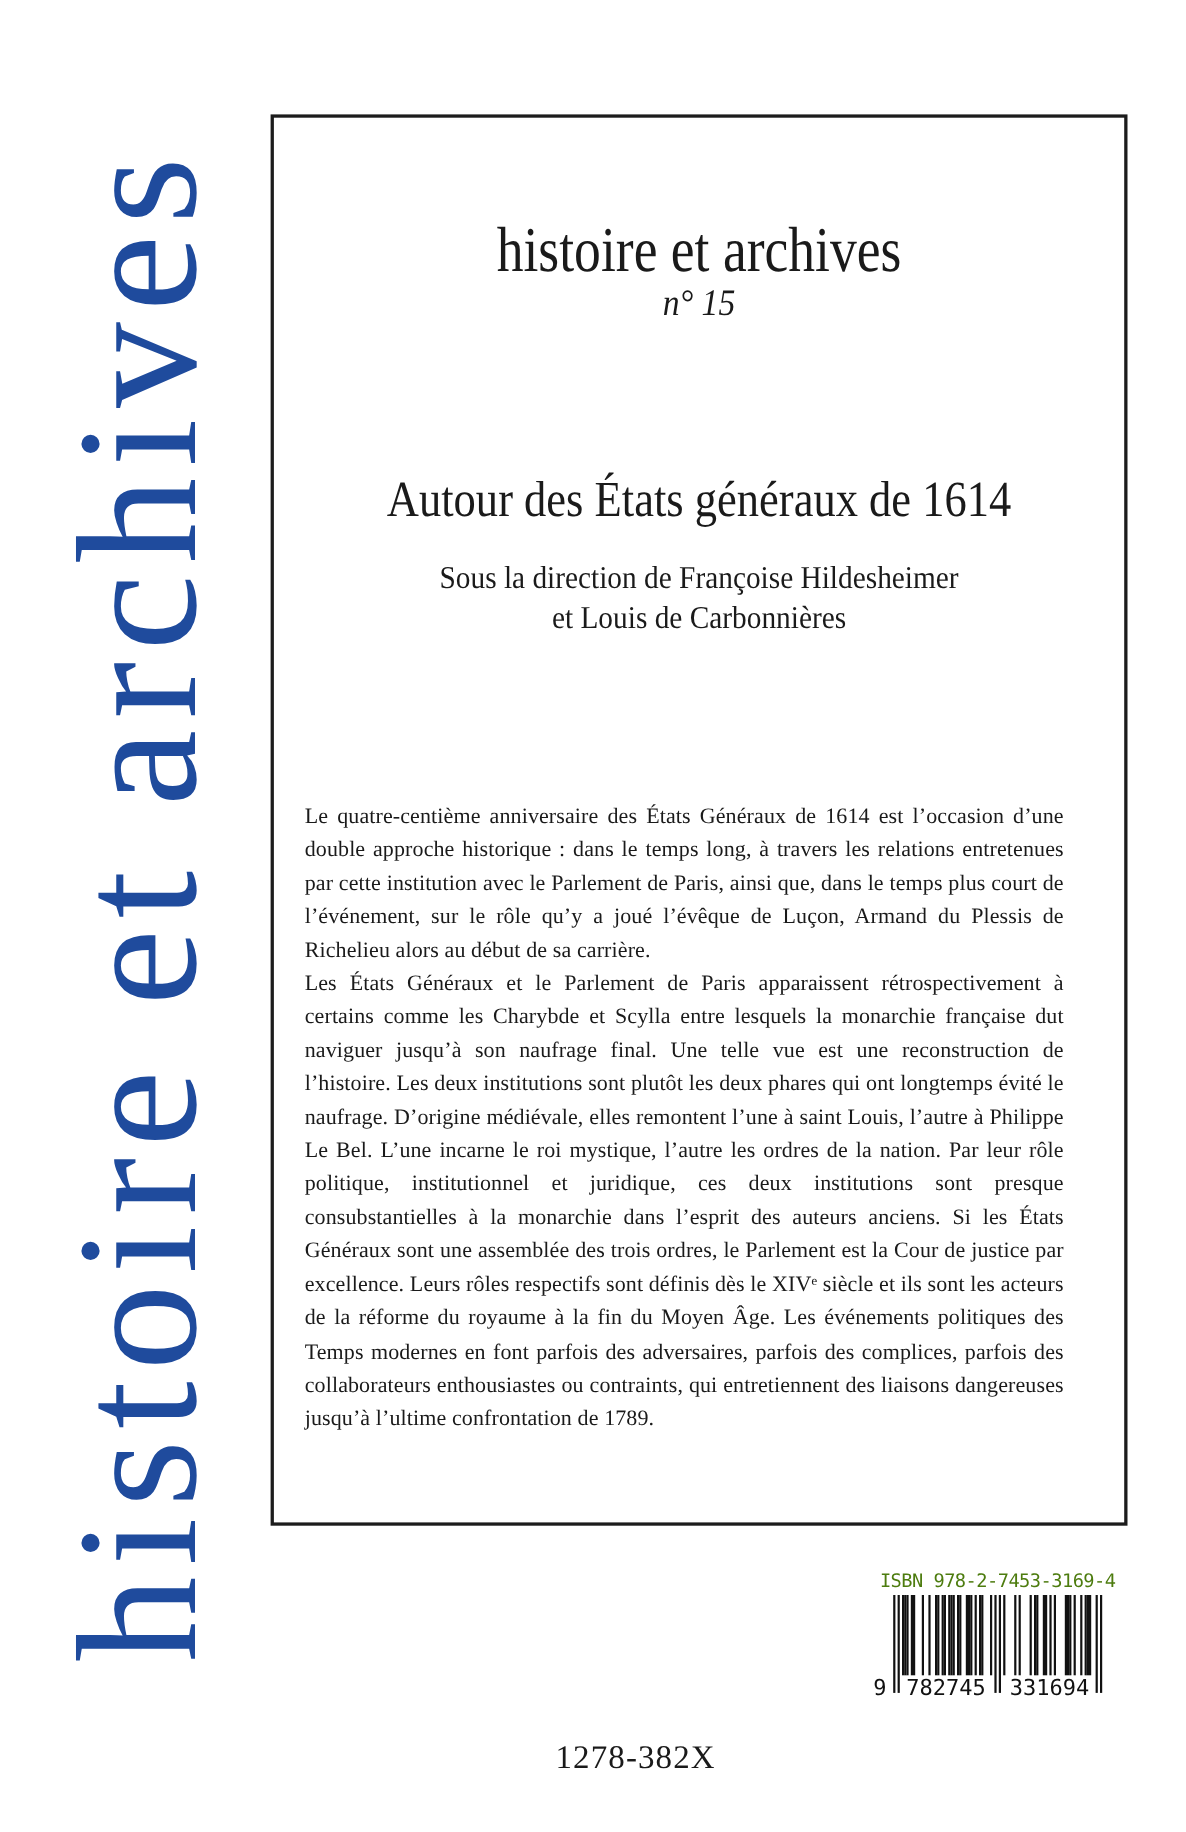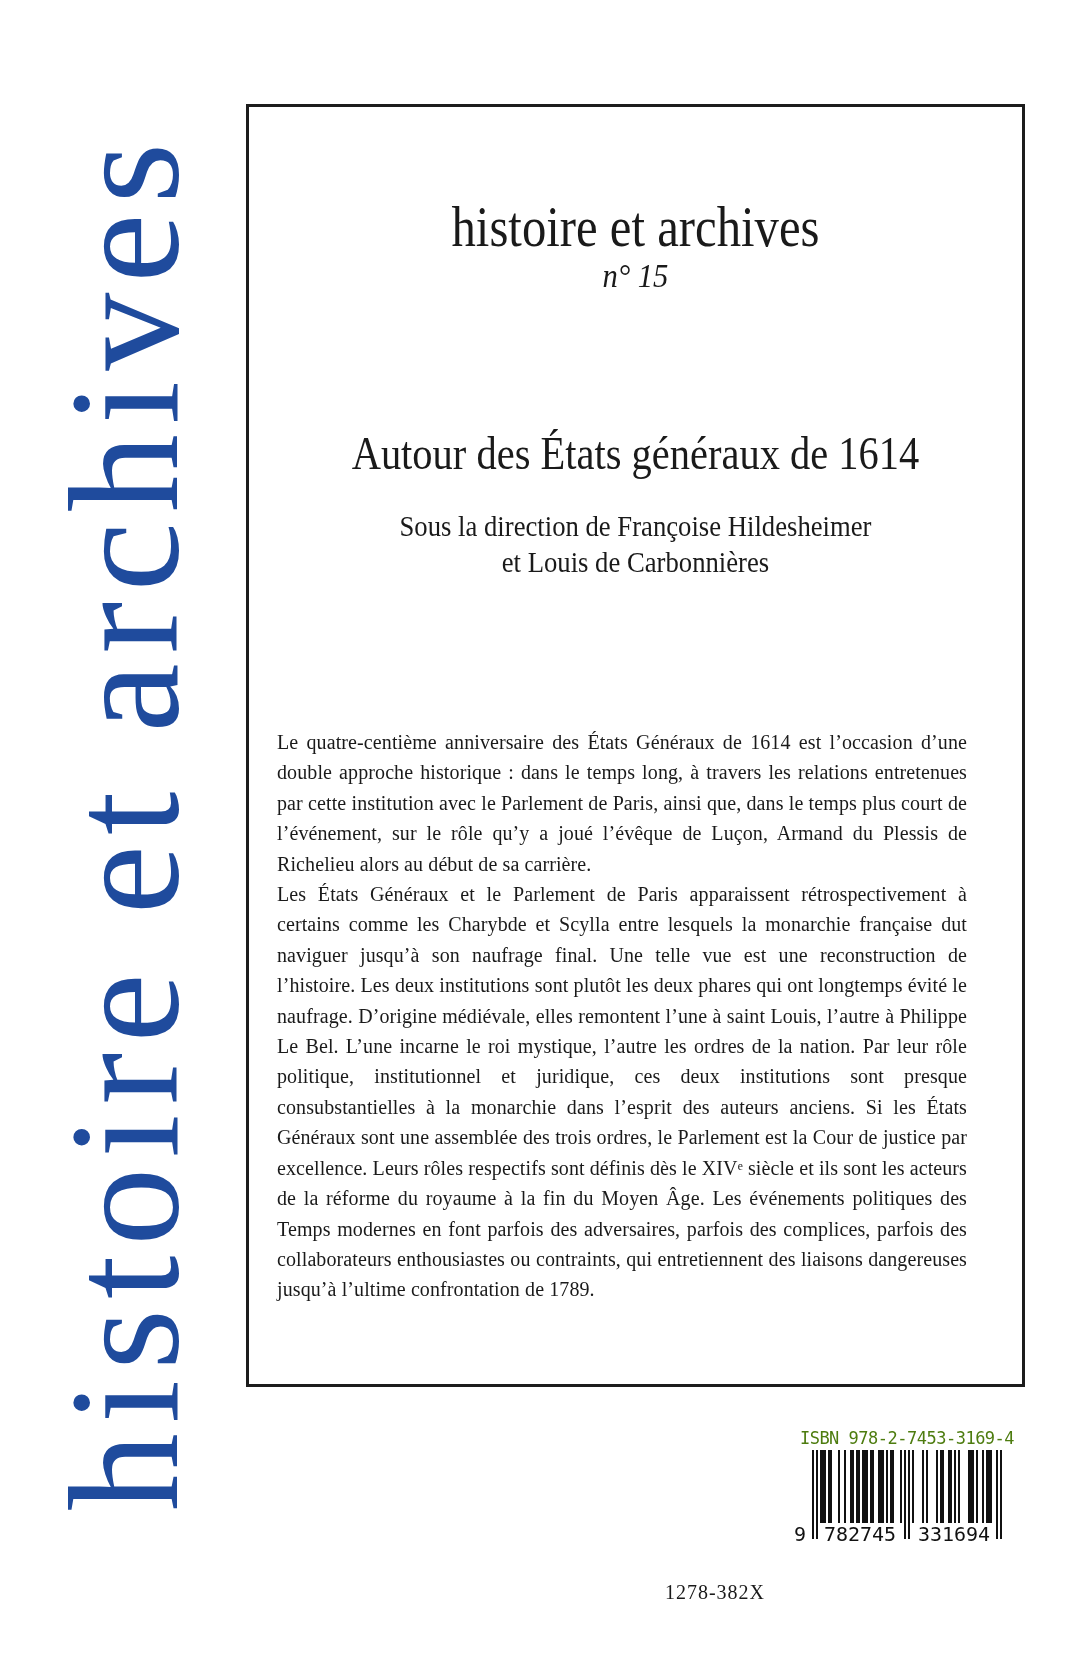--- a/index.html
+++ b/index.html
@@ -126,22 +126,22 @@
     font-size: 20px;
     fill: #111111;
   }
 
   
   .issn {
     position: absolute;
     left: 505px;
     top: 1581px;
     width: 260px;
-    text-align: right;
-    font-size: 20px;
+    text-align: left;
+    font-size: 30px;
     letter-spacing: 1px;
     color: #1a1a1a;
   }
 </style>
 </head>
 <body style="--accent-blue: #1f4b9d;">
 
 <div class="spine-title">histoire et archives</div>
 
 <div class="content-box">

